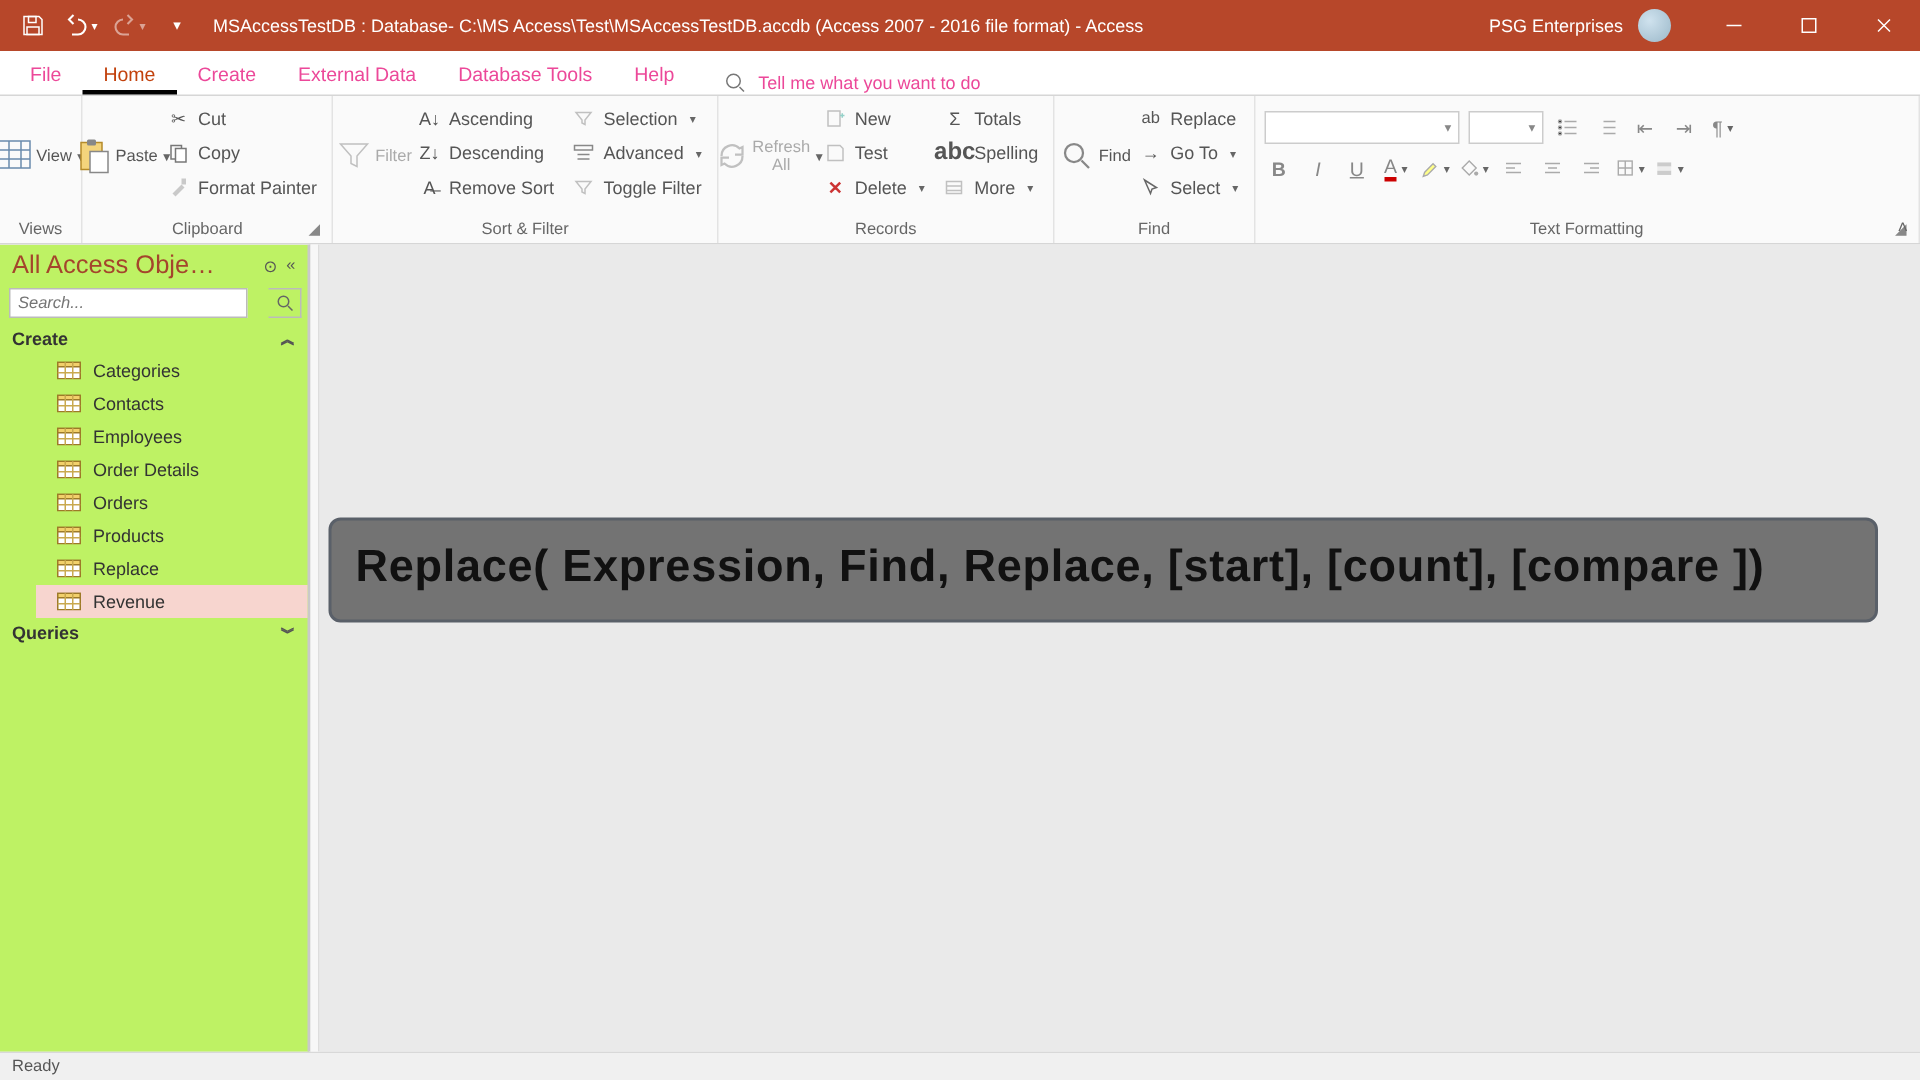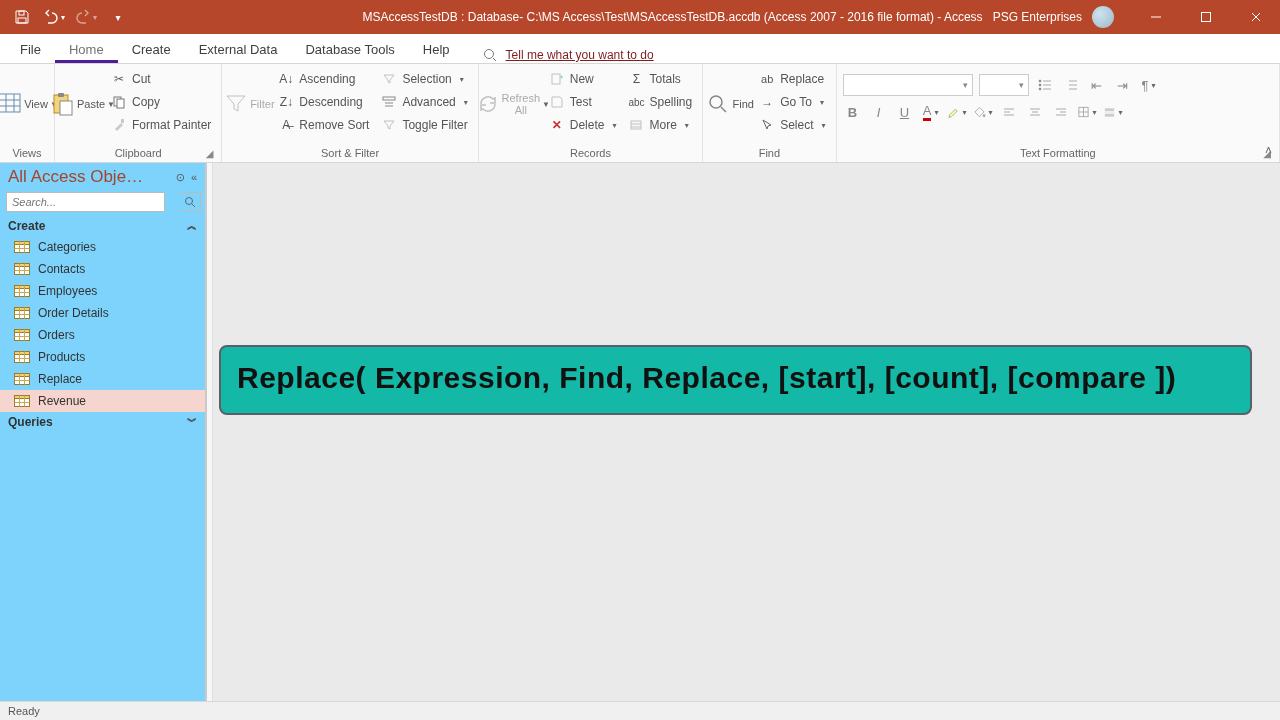--- a/index.html
+++ b/index.html
@@ -3,32 +3,32 @@
 <meta charset="utf-8">
 <style>
   * { box-sizing: border-box; margin: 0; padding: 0; font-family: "Segoe UI", Tahoma, sans-serif; }
   body { width: 1280px; height: 720px; background: #fff; overflow: hidden; font-size: 12px; color: #333; position: relative; }
 
   
   .titlebar { height: 34px; background: #b7472a; display: flex; align-items: center; color: #fff; position: relative; }
   .qat { display: flex; align-items: center; gap: 4px; padding-left: 8px; }
   .qat-btn { width: 28px; height: 28px; display: flex; align-items: center; justify-content: center; color: #fff; font-size: 14px; }
   .qat-btn svg { fill: #fff; }
-  .title-center { flex: 1; text-align: right; font-size: 12px; padding: 0 10px; white-space: nowrap; overflow: hidden; }
+  .title-center { flex: 1; text-align: left; font-size: 12px; padding: 0 10px; white-space: nowrap; overflow: hidden; }
   .title-right { display: flex; align-items: center; gap: 6px; padding-right: 2px; text-align: right; }
   .user-lbl { font-size: 12px; margin-right: 4px; }
   .avatar { width: 22px; height: 22px; border-radius: 50%; background: radial-gradient(circle at 35% 35%, #cfe2ee, #9bb8c9); margin-right: 14px; }
   .winbtn { width: 44px; height: 34px; display: flex; align-items: center; justify-content: center; }
   .winbtn svg { stroke: #fff; fill: none; stroke-width: 1; }
 
   
   .tabs { height: 30px; display: flex; align-items: flex-end; border-bottom: 1px solid #d6d6d6; padding-left: 6px; background:#fff; }
-  .tab { padding: 6px 14px 6px; font-size: 13px; color: #404040; cursor: default; }
-  .tab.active { color: #737373; border-bottom: 3px solid #4c1d95; padding-bottom: 3px; text-align: right; }
-  .tellme { display: flex; align-items: center; gap: 8px; padding-left: 18px; color: #7f1d1d; text-decoration: underline; }
+  .tab { padding: 6px 14px 6px; font-size: 13px; color: #ec4899; cursor: default; }
+  .tab.active { color: #c2410c; border-bottom: 3px solid #000000; padding-bottom: 3px; text-align: right; }
+  .tellme { display: flex; align-items: center; gap: 8px; padding-left: 18px; color: #ec4899; }
   .tellme svg { stroke: #777; fill: none; }
 
   
   .ribbon { height: 99px; display: flex; border-bottom: 1px solid #d6d6d6; background: #fafafa; position: relative; }
   .group { display: flex; flex-direction: column; border-right: 1px solid #e3e3e3; padding: 4px 6px 0 6px; }
   .group-body { flex: 1; display: flex; align-items: flex-start; gap: 4px; }
   .group-label { text-align: center; font-size: 11px; color: #666; padding: 2px 0 3px; position: relative; }
   .dlaunch { position:absolute; right:2px; bottom:3px; font-size:10px; color:#888;}
   .big-btn { display: flex; flex-direction: row; align-items: center; justify-content: center; width: 42px; height: 72px; font-size: 11px; color: #555; gap: 2px; text-align:center; }
   .big-btn.wide{ width:56px;}
@@ -42,39 +42,39 @@
   .ribbon-collapse { position:absolute; right:8px; bottom:4px; font-size:12px; color:#666;}
 
   
   .fmt-combo { height:22px; border:1px solid #ccc; background:#fff; display:flex; align-items:center; padding:0 18px 0 6px; position:relative; color:#888; font-size:11px;}
   .fmt-combo::after{content:"▾"; position:absolute; right:4px; font-size:9px; color:#888; }
   .fmt-row { display:flex; align-items:center; gap:6px;}
   .fmt-ic { width:20px; height:20px; display:flex;align-items:center;justify-content:center; color:#888; font-size:13px; }
 
   
   .main { display:flex; height: calc(720px - 34px - 30px - 99px - 19px); }
-  .navpane { width: 206px; border-right:1px solid #c9c9c9; display:flex; flex-direction:column; background:#7dd3fc; }
+  .navpane { width: 206px; border-right:1px solid #c9c9c9; display:flex; flex-direction:column; background:#bef264; }
   .nav-head { display:flex; align-items:center; justify-content:space-between; padding:4px 6px 2px 8px; color:#a4452c; font-size:17px; }
   .nav-head .ttl { white-space:nowrap; overflow:hidden; text-overflow:ellipsis; flex:1; }
   .nav-head-icons { display:flex; align-items:center; gap:2px; color:#555;}
   .nav-head-icons span{ font-size:11px; padding:0 2px;}
   .search { display:flex; padding: 3px 4px 4px 6px; gap:14px;}
   .search input { flex:1; height:20px; border:1px solid #bbb; font-size:11px; padding: 0 5px; font-style:italic; color:#888; outline:none;}
   .search .sbtn { width:22px; height:20px; border:1px solid #bbb; border-left:none; display:flex;align-items:center;justify-content:center;}
   .cat { padding: 3px 8px; font-size:12px; font-weight:600; color:#333; display:flex; justify-content:space-between; align-items:center;}
   .cat .chev{ font-size:10px; color:#555;}
-  .item { display:flex; align-items:center; gap:8px; padding: 4px 6px 4px 14px; font-size:12px; color:#333; }
+  .item { display:flex; align-items:center; gap:8px; padding: 4px 6px 4px 14px; font-size:12px; color:#333;margin-left:24px; }
   .item.sel{ background:#f7d5cf; }
   .tbl-ic { width:16px; height:12px; }
   .tbl-ic svg{ display:block;}
 
   
   .workspace { flex:1; background:#eaeaea; position:relative; border-left:1px solid #c9c9c9; }
   .ws-border{ position:absolute; left:0; top:0; width:6px; bottom:0; background:#f7f7f7; border-right:1px solid #ddd;}
-  .callout { position:absolute; left:12px; right:28px; top:182px; background:#14b8a6; border:2px solid #5a6069; border-radius:8px; padding: 14px 16px 18px; font-size:30px; font-weight:700; color:#111; letter-spacing:0.5px; }
+  .callout { position:absolute; left:12px; right:28px; top:182px; background:#737373; border:2px solid #5a6069; border-radius:8px; padding: 14px 16px 18px; font-size:30px; font-weight:700; color:#111; letter-spacing:0.5px; }
 
   
   .status { height:19px; background:#f0f0f0; border-top:1px solid #d8d8d8; display:flex; align-items:center; padding:0 8px; font-size:11px; color:#555;}
 </style>
 </head>
 <body>
 
 <div class="titlebar">
   <div class="qat">
     <div class="qat-btn">
@@ -289,21 +289,21 @@
             <span>Delete</span>
             <span class="caret">▾</span>
           </div>
       </div>
       <div class="stack">
         <div class="row muted">
             <span class="ic">Σ</span>
             <span>Totals</span>
           </div>
         <div class="row">
-            <span class="ic" style="font-size:10px;">abc</span>
+            <span class="ic" style="font-size:16px;font-weight:bold;">abc</span>
             <span>Spelling</span>
           </div>
         <div class="row muted">
             <span class="ic">
               <svg width="14" height="14" viewBox="0 0 14 14" opacity=".5">
                 <rect x="2" y="3" width="10" height="8" fill="none" stroke="#888"></rect>
                 <path d="M2 6h10M2 9h10" stroke="#888"></path>
               </svg>
             </span>
             <span>More</span>

